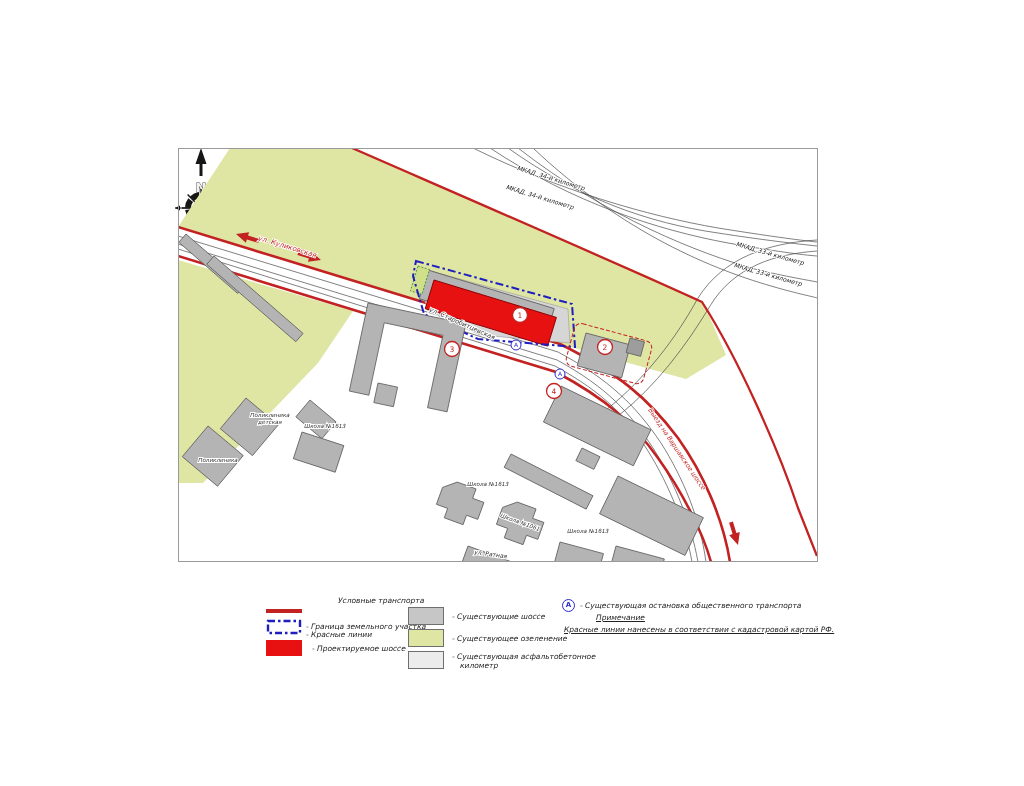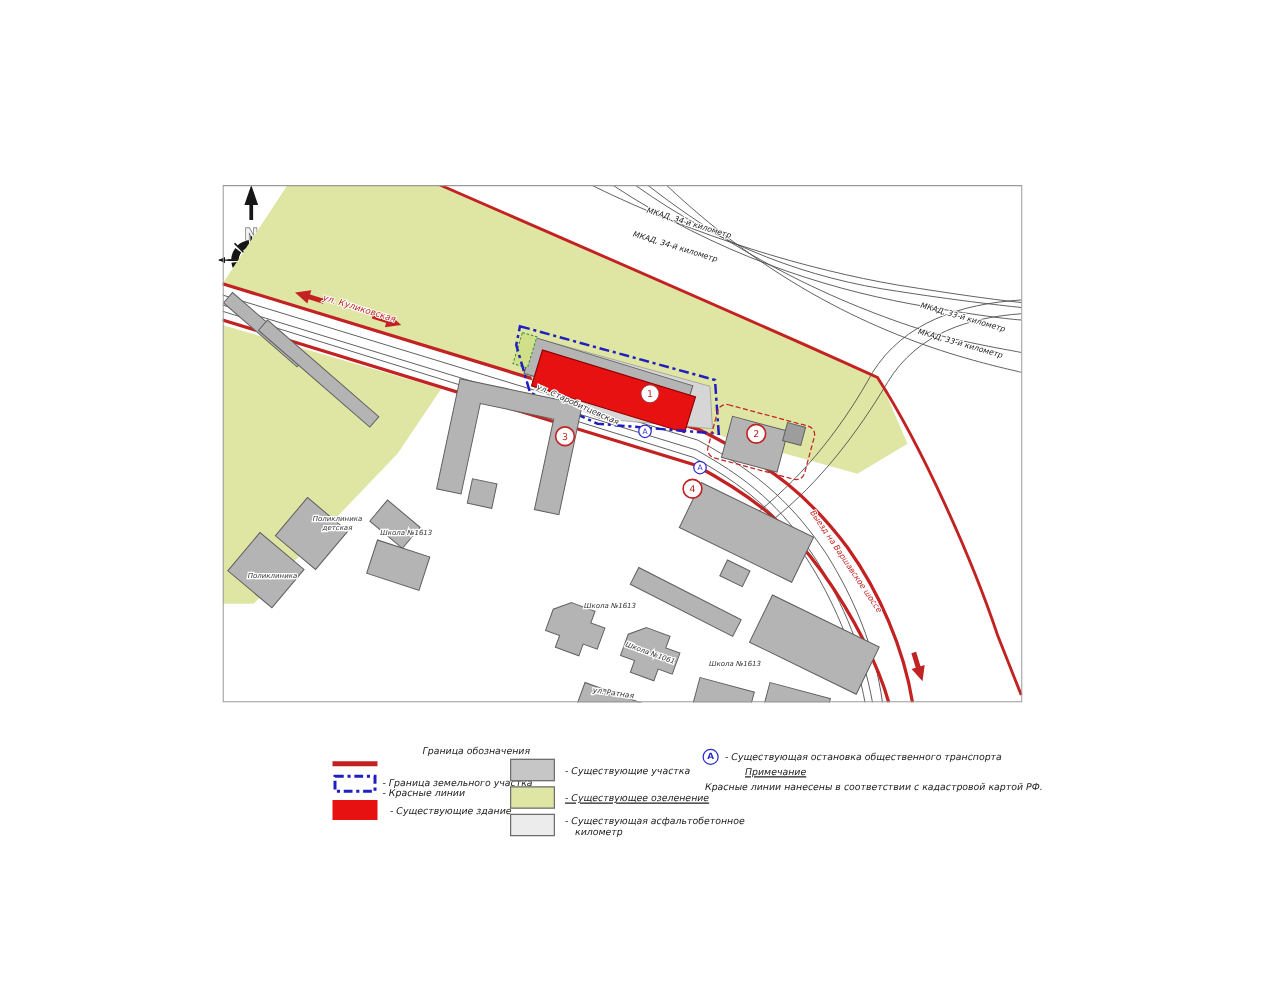--- a/index.html
+++ b/index.html
@@ -211,42 +211,42 @@
       <g>
         <circle cx="382" cy="226" r="5" fill="#fff" stroke="#2a2ad0" stroke-width="1"></circle>
         <text class="marker-bus" x="382" y="228.3">А</text>
       </g>
     </g>
 
     <rect x="0.5" y="0.5" width="639" height="413" fill="none" stroke="#9a9a9a" stroke-width="1"></rect>
   </svg>
 
   <div>
-    <div class="lg" style="left:338px;top:596px;">Граница обозначения</div>
+    <div class="lg" style="left:338px;top:596px;">Условные транспорта</div>
 
     <div class="sw" style="left:266px;top:609px;width:36px;height:3.5px;background:#c32222;"></div>
     <div class="lg" style="left:306px;top:606px;margin-top:24px;">- Красные линии</div>
 
     <svg class="sw" style="left:266px;top:619px;" width="36" height="16" viewBox="0 0 36 16">
       <rect x="2" y="2" width="32" height="12" fill="none" stroke="#1f1fc0" stroke-width="2.4" stroke-dasharray="7 3 2.5 3"></rect>
     </svg>
     <div class="lg" style="left:306px;top:622px;">- Граница земельного участка</div>
 
     <div class="sw" style="left:266px;top:640px;width:36px;height:16px;background:#e81111;"></div>
-    <div class="lg" style="left:312px;top:644px;">- Существующие здание</div>
+    <div class="lg" style="left:312px;top:644px;">- Проектируемое шоссе</div>
 
     <div class="sw" style="left:408px;top:607px;width:36px;height:18px;background:#c6c6c6;border:1px solid #6f6f6f;"></div>
-    <div class="lg" style="left:452px;top:612px;">- Существующие участка</div>
+    <div class="lg" style="left:452px;top:612px;">- Существующие шоссе</div>
 
     <div class="sw" style="left:408px;top:629px;width:36px;height:18px;background:#dfe6a3;border:1px solid #6f6f6f;"></div>
-    <div class="lg" style="left:452px;top:634px;text-decoration:underline;">- Существующее озеленение</div>
+    <div class="lg" style="left:452px;top:634px;">- Существующее озеленение</div>
 
     <div class="sw" style="left:408px;top:651px;width:36px;height:18px;background:#ececec;border:1px solid #6f6f6f;"></div>
     <div class="lg" style="left:452px;top:652px;">- Существующая асфальтобетонное</div>
     <div class="lg" style="left:460px;top:661px;">километр</div>
 
     <div class="bus-badge" style="left:562px;top:599px;">А</div>
     <div class="lg" style="left:580px;top:601px;">- Существующая остановка общественного транспорта</div>
     <div class="lg" style="left:596px;top:613px;text-decoration:underline;">Примечание</div>
-    <div class="lg" style="left:564px;top:625px;">Красные линии нанесены в соответствии с кадастровой картой РФ.</div>
+    <div class="lg" style="left:564px;top:625px;text-decoration:underline;">Красные линии нанесены в соответствии с кадастровой картой РФ.</div>
   </div>
 
 </div>
 
 </body></html>

